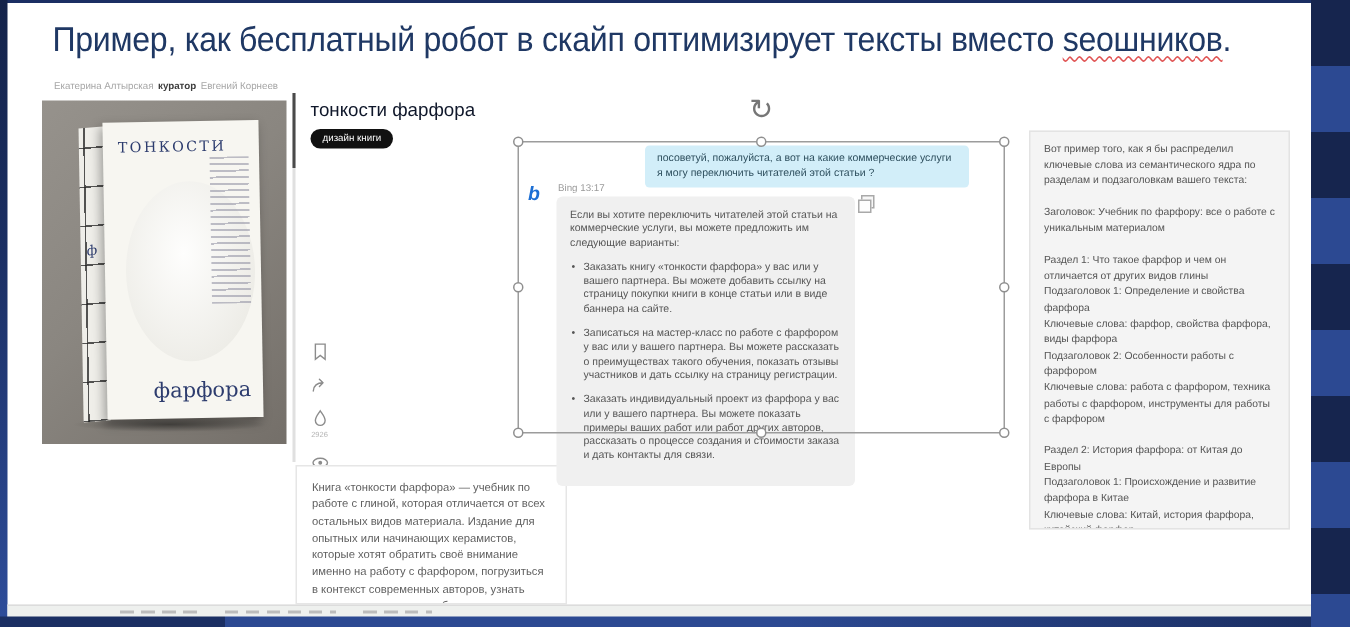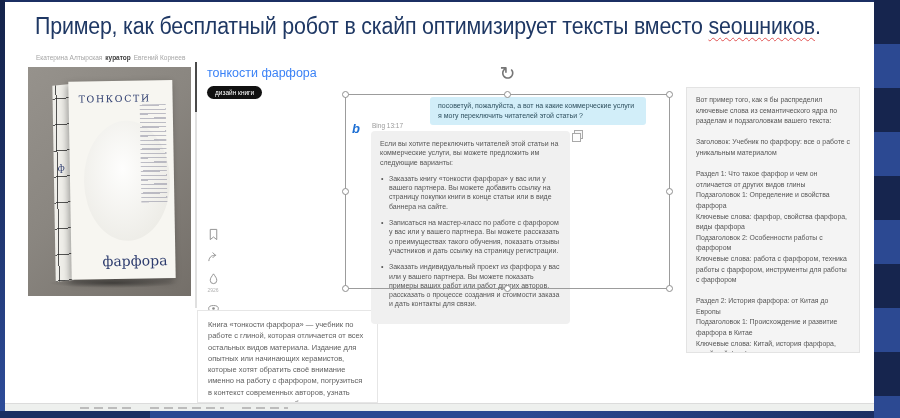--- a/index.html
+++ b/index.html
@@ -43,21 +43,21 @@
   .cover-bottom{position:absolute;right:8px;bottom:10px;font-family:"DejaVu Serif",serif;
     font-size:14px;color:#2d3c6e;}
   .cover-fineprint{position:absolute;right:7px;top:24px;width:26px;height:98px;opacity:.55;
     background:repeating-linear-gradient(180deg,#8d8da0 0 1.3px,transparent 1.3px 4.4px);}
   .cover-emboss{position:absolute;left:14px;top:40px;width:86px;height:120px;border-radius:50%;
     background:radial-gradient(ellipse at 45% 40%,rgba(255,255,255,.85),rgba(120,120,110,.08) 75%);}
   
   .scroll-track{position:absolute;left:195px;top:62px;width:2px;height:246px;background:#e0e0e0;}
   .scroll-thumb{position:absolute;left:0;top:0;width:2px;height:50px;background:#4a4a4a;}
   
-  .proj-heading{position:absolute;left:207px;top:66px;font-size:12.5px;color:#3b82f6;}
+  .proj-heading{position:absolute;left:207px;top:66px;font-size:12.5px;color:#0f172a;}
   .proj-badge{position:absolute;left:207px;top:86px;background:#111;color:#fff;
     font-size:6.5px;padding:3px 8px;border-radius:8px;}
   
   .actions{position:absolute;left:203px;top:228px;width:20px;display:flex;flex-direction:column;
     align-items:center;gap:9px;}
   .actions .ic{width:13px;height:13px;}
   .actions .cnt{font-size:5px;color:#b3b3b3;margin-top:-7px;}
   
   .desc-box{position:absolute;left:197px;top:310px;width:181px;height:93px;
     border:1px solid #e6e6e6;padding:8px 10px;box-sizing:border-box;overflow:hidden;

